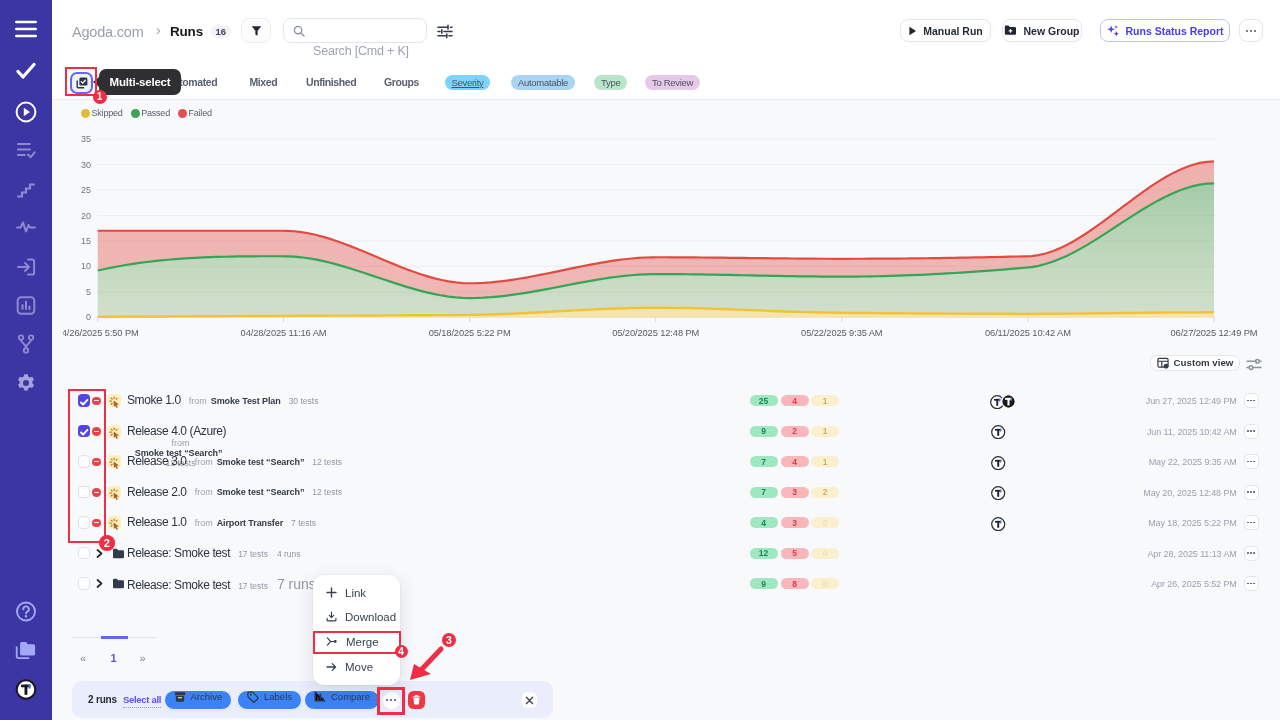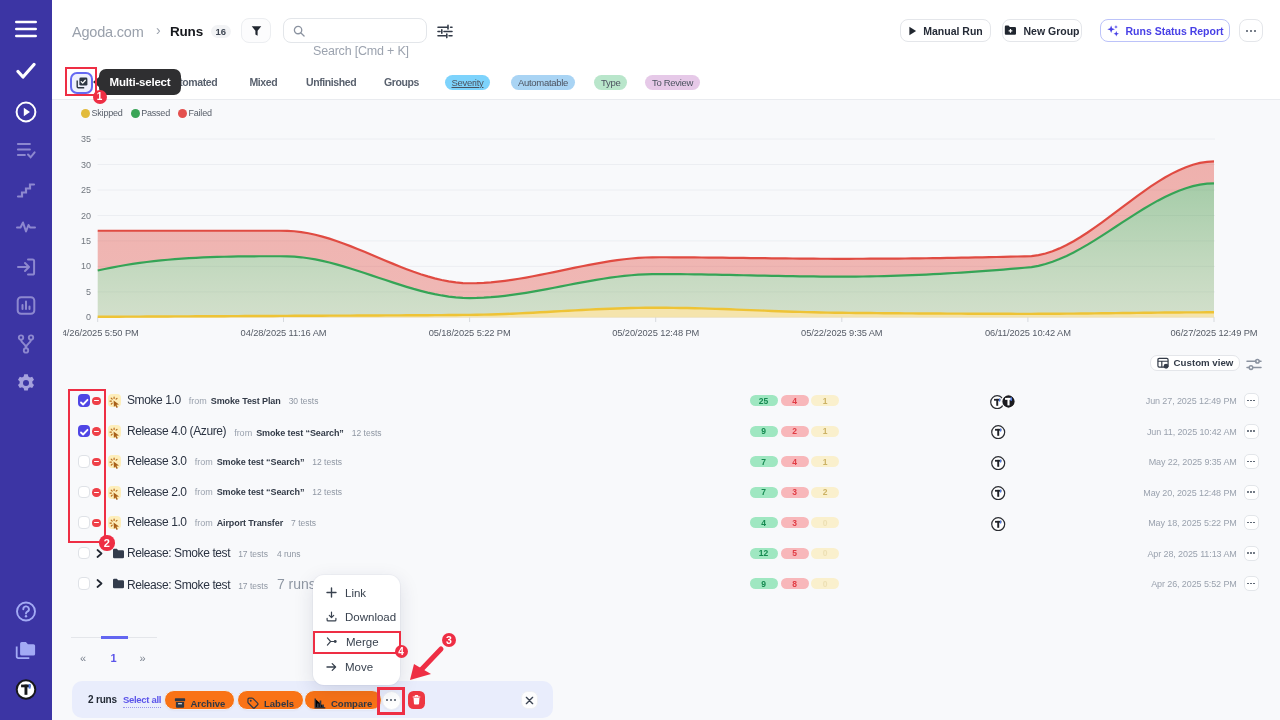--- a/index.html
+++ b/index.html
@@ -17,22 +17,22 @@
   display:flex; align-items:center; padding:0 7px; }
 .cpill { position:absolute; width:28px; height:11px; border-radius:6px; font-size:8.5px; font-weight:700;
    display:flex; align-items:center; justify-content:center; }
 .gp { background:#9fe7c1; color:#148a50; }
 .rp { background:#f8b7ba; color:#e13c44; }
 .date { position:absolute; right:43.3px; font-size:9px; color:#9aa2ae; letter-spacing:-0.1px; }
 .d3 { width:2.2px; height:2.2px; border-radius:50%; background:#4b5563; display:inline-block; }
 .ann { position:absolute; border:2.5px solid #ee2e44; }
 .nbadge { position:absolute; background:#ee2e44; color:#fff; border-radius:50%; font-weight:700;
   display:flex; align-items:center; justify-content:center; }
-.bbtn { position:absolute; top:690px; height:19.5px; background:#f97316; border-radius:10px; border:1px solid #eef0f5;
-  display:flex; align-items:flex-end; gap:5px; font-size:9.5px; font-weight:700; color:#303845; padding:0 9px;
+.bbtn { position:absolute; top:690px; height:19.5px; background:#3b82f6; border-radius:10px; border:1px solid #eef0f5;
+  display:flex; align-items:flex-start; gap:5px; font-size:9.5px; font-weight:400; color:#303845; padding:0 9px;
   box-shadow:0 1px 2px rgba(20,30,60,.04); white-space:nowrap; }
 .mi { position:absolute; left:326px; display:flex; align-items:center; gap:8px; font-size:11.5px; font-weight:500; color:#39424f; }
 </style>
 </head>
 <body>
 <div id="page">
 <div id="topbar"></div>
 <div id="tabrow"></div>
 
 <div class="abs" style="left:72px;top:23.5px;font-size:14.5px;color:#9aa1ac;letter-spacing:-0.2px;">Agoda.com</div>
@@ -227,21 +227,21 @@
     <div class="abs" style="left:92.35px;top:427.1px;width:8.5px;height:8.5px;border-radius:50%;background:#ef4048;">
 <div class="abs" style="left:1.9px;top:3.6px;width:4.7px;height:1.3px;border-radius:1px;background:#fff;"></div>
     </div>
     <div class="abs" style="left:108px;top:424.55px;width:13px;height:13px;border-radius:4px;background:#fdeebb;">
 <svg width="13" height="13" viewBox="0 0 13 13">
 <path d="M5.6 5.6 L11 9.4 L8.4 9.8 L9.9 12.3 L8.6 13 L7.3 10.5 L5.9 12 Z" fill="#a85f18"></path>
 <g stroke="#b96d1d" stroke-width="1.2" stroke-linecap="round" fill="none">
 <path d="M6.1 2 v1.4 M2 6.1 h1.4 M3.2 3.2 l1 1 M9 3.3 l-0.9 0.9 M3.3 9 l0.9-0.9"></path>
 </g>
       </svg></div>
-    <div class="abs" style="left:127px;top:423.55px;display:flex;align-items:flex-end;white-space:nowrap;">
+    <div class="abs" style="left:127px;top:423.55px;display:flex;align-items:center;white-space:nowrap;flex-direction:column;">
 <span style="font-size:12px;letter-spacing:-0.4px;color:#2b3342;">Release 4.0 (Azure)</span>
 <span style="font-size:9px;color:#9aa2ae;margin-left:8px;">from</span>
 <span style="font-size:9px;letter-spacing:-0.1px;color:#333b48;font-weight:700;margin-left:4px;">Smoke test “Search”</span>
 <span style="font-size:8.5px;color:#8f97a3;margin-left:8px;">12 tests</span>
     </div>
     <div class="cpill gp" style="left:749.5px;top:425.55px;">9</div>
 <div class="cpill rp" style="left:780.5px;top:425.55px;">2</div>
 <div class="cpill" style="left:811px;top:425.55px;background:#faf0cd;color:#ccb264;">1</div>
     <svg class="abs" style="left:991.3px;top:425.05px" width="14.4" height="14.4" viewBox="0 0 20 20">
 <circle cx="10" cy="10" r="9" fill="#fff" stroke="#2a2c31" stroke-width="1.7"></circle>

